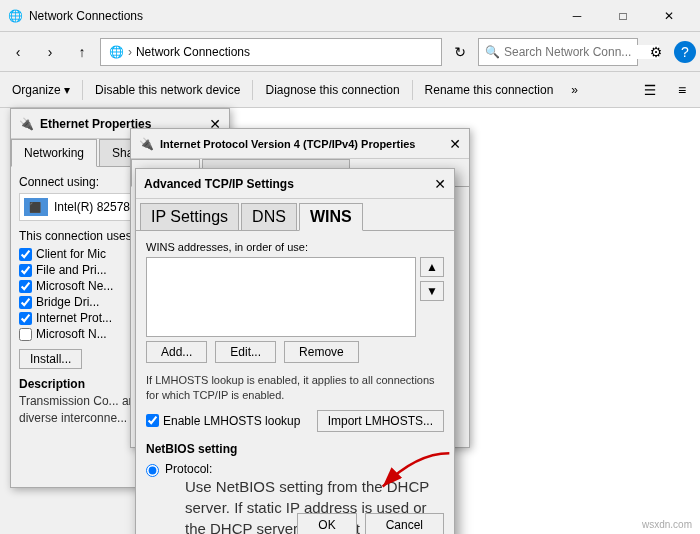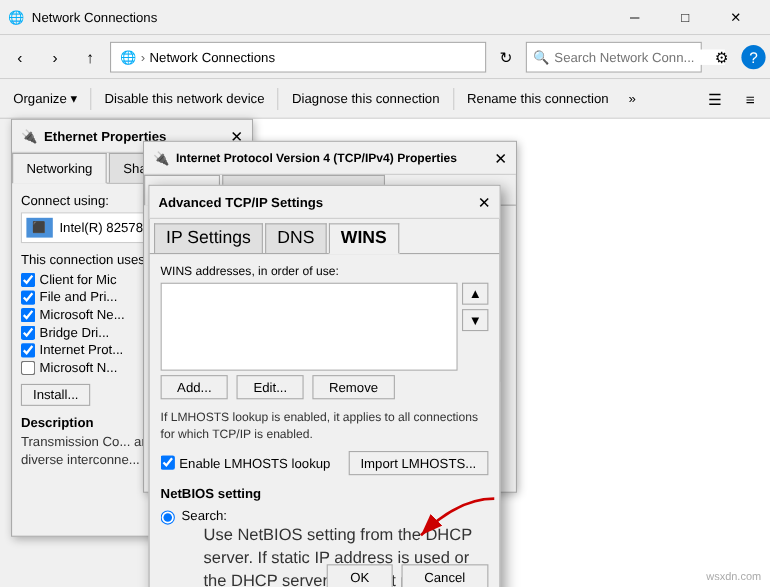--- a/index.html
+++ b/index.html
@@ -356,21 +356,21 @@
             <span>Enable LMHOSTS lookup</span>
           </label>
           <button class="import-btn">Import LMHOSTS...</button>
         </div>
       </div>
       <div class="netbios-section">
         <div class="netbios-title">NetBIOS setting</div>
         <div class="radio-item">
           <input type="radio" name="netbios" checked="" style="">
           <div>
-            <div class="radio-label">Search:</div>
+            <div class="radio-label">Protocol:</div>
             <div class="radio-desc">Use NetBIOS setting from the DHCP server. If static IP address is used or the DHCP server does not provide NetBIOS setting, enable NetBIOS over TCP/IP.</div>
           </div>
         </div>
 
       </div>
     </div>
     <div class="adv-footer">
       <button class="ok-btn">OK</button>
       <button class="ok-btn">Cancel</button>
     </div>

